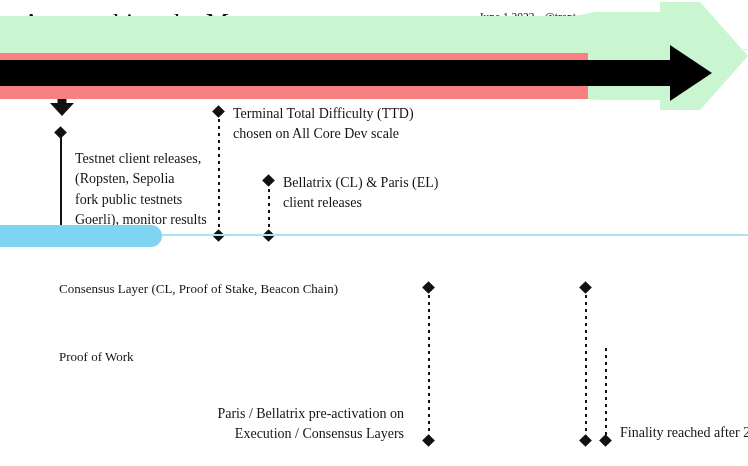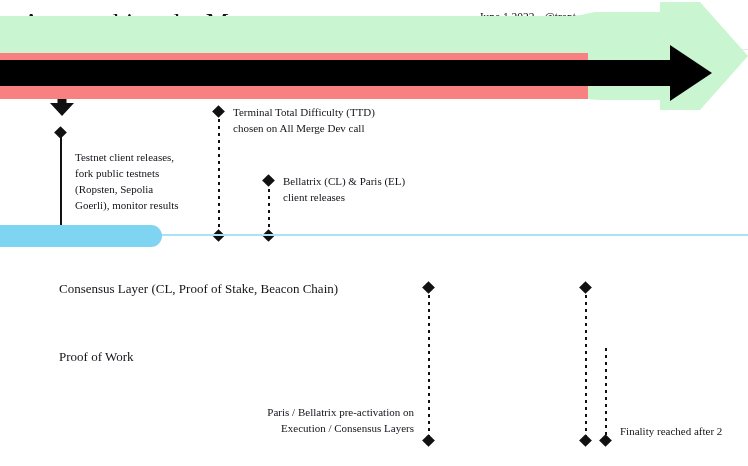--- a/index.html
+++ b/index.html
@@ -38,21 +38,21 @@
   
   .vline-solid{position:absolute;width:2px;background:#111;}
   .vline-dot{
     position:absolute;width:2px;
     background-image:linear-gradient(to bottom,#111 0 3px,transparent 3px 7px);
     background-size:2px 7px;background-repeat:repeat-y;
   }
   .diamond{position:absolute;width:9px;height:9px;background:#111;transform:rotate(45deg);}
 
   
-  .note{position:absolute;font-size:11px;line-height:1.46;color:#15131a;white-space:nowrap;}
+  .note{position:absolute;font-size:14px;line-height:1.46;color:#15131a;white-space:nowrap;}
   .note.right{text-align:right;}
 
   
   #offchain-bar{position:absolute;left:0;top:225px;width:162px;height:22px;background:#7fd4f2;border-radius:0 11px 11px 0;}
   #offchain-line{position:absolute;left:160px;top:234px;width:588px;height:2px;background:#a9e3f4;}
   #cl-band{position:absolute;left:0;top:0;width:748px;height:118px;}
   #pow-band{position:absolute;left:0;top:53px;width:588px;height:46px;background:#f98080;}
   #el-band{position:absolute;left:0;top:0;width:748px;height:118px;}
   .band-label{position:absolute;font-size:13px;color:#15131a;white-space:nowrap;}
   #cl-label{left:59px;top:281px;}
@@ -92,31 +92,31 @@
 
   <svg id="down-arrow" viewBox="0 0 28 30">
     <path d="M9.5 0 H18.5 V17 H26 L14 30 L2 17 H9.5 Z" fill="#111"></path>
   </svg>
 
   <div class="vline-solid" style="left:60px;top:132px;height:108px;"></div>
   <div class="diamond" style="left:56px;top:128px;"></div>
   <div class="diamond" style="left:56px;top:231px;"></div>
   <div class="note" style="left:75px;top:125px;margin-top:24px;">
     <div>Testnet client releases,</div>
+    <div>(Ropsten, Sepolia</div>
     <div>fork public testnets</div>
-    <div>(Ropsten, Sepolia</div>
     <div>Goerli), monitor results</div>
   </div>
 
   <div class="vline-dot" style="left:218px;top:112px;height:127px;"></div>
   <div class="diamond" style="left:214px;top:107px;"></div>
   <div class="diamond" style="left:214px;top:231px;"></div>
   <div class="note" style="left:233px;top:104px;">
     <div>Terminal Total Difficulty (TTD)</div>
-    <div>chosen on All Merge Dev call</div>
+    <div>chosen on All Core Dev scale</div>
   </div>
 
   <div class="vline-dot" style="left:268px;top:182px;height:57px;"></div>
   <div class="diamond" style="left:264px;top:176px;"></div>
   <div class="diamond" style="left:264px;top:231px;"></div>
   <div class="note" style="left:283px;top:173px;">
     <div>Bellatrix (CL) &amp; Paris (EL)</div>
     <div>client releases</div>
   </div>
 
@@ -148,21 +148,21 @@
     <path d="M0 60 L670 60 L670 45 L712 73 L670 101 L670 86 L0 86 Z" fill="#000"></path>
   </svg>
 
   <div class="band-label" id="cl-label">Consensus Layer (CL, Proof of Stake, Beacon Chain)</div>
   <div class="band-label" id="el-label">Execution Layer (EL, Ethereum Historic State)</div>
   <div class="band-label" id="pow-label">Proof of Work</div>
 
   <div class="vline-dot" style="left:428px;top:288px;height:152px;"></div>
   <div class="diamond" style="left:424px;top:283px;"></div>
   <div class="diamond" style="left:424px;top:436px;"></div>
-  <div class="note right" style="left:176px;top:404px;width:238px;">
+  <div class="note right" style="left:166px;top:404px;width:238px;">
     <div>Paris / Bellatrix pre-activation on</div>
     <div>Execution / Consensus Layers</div>
   </div>
 
   <div class="vline-dot" style="left:585px;top:288px;height:152px;"></div>
   <div class="diamond" style="left:581px;top:283px;"></div>
   <div class="diamond" style="left:581px;top:436px;"></div>
 
   <div class="vline-dot" style="left:605px;top:348px;height:92px;"></div>
   <div class="diamond" style="left:601px;top:436px;"></div>

